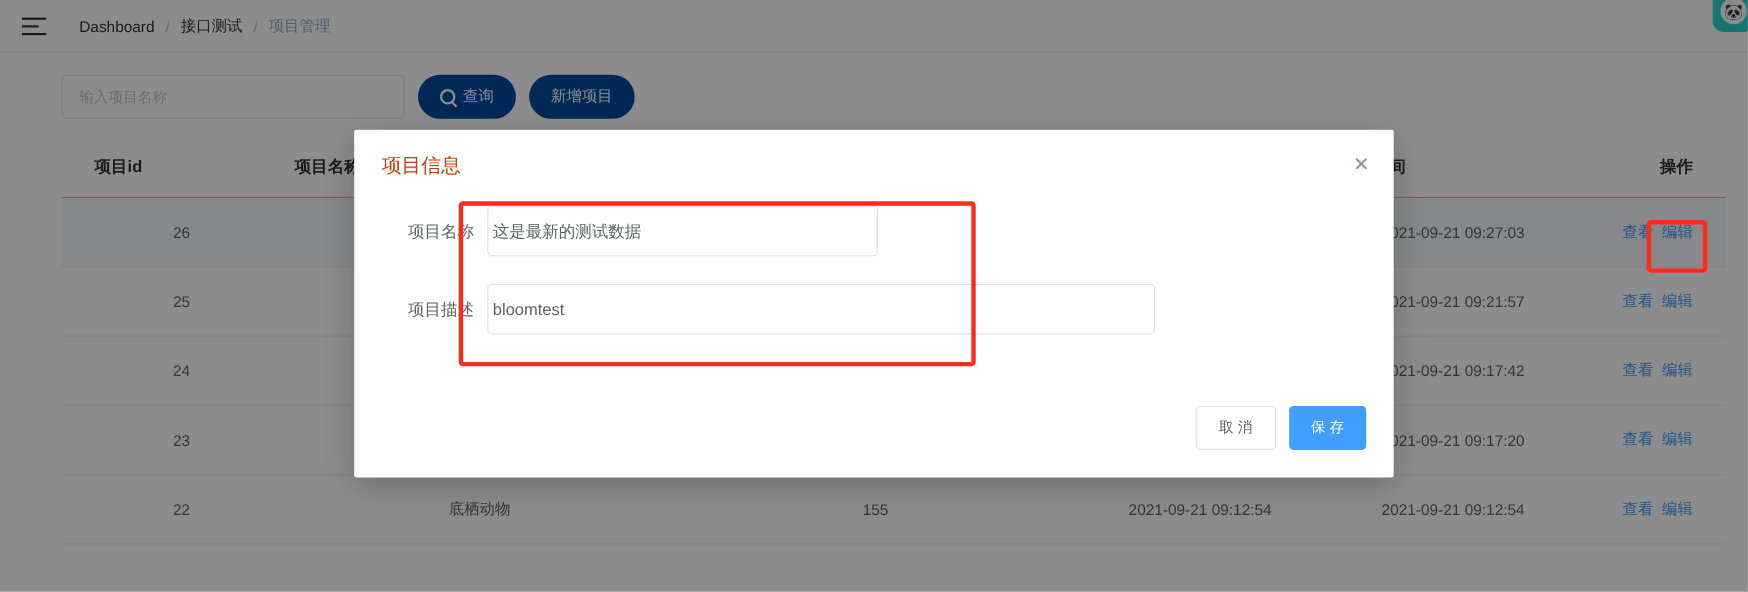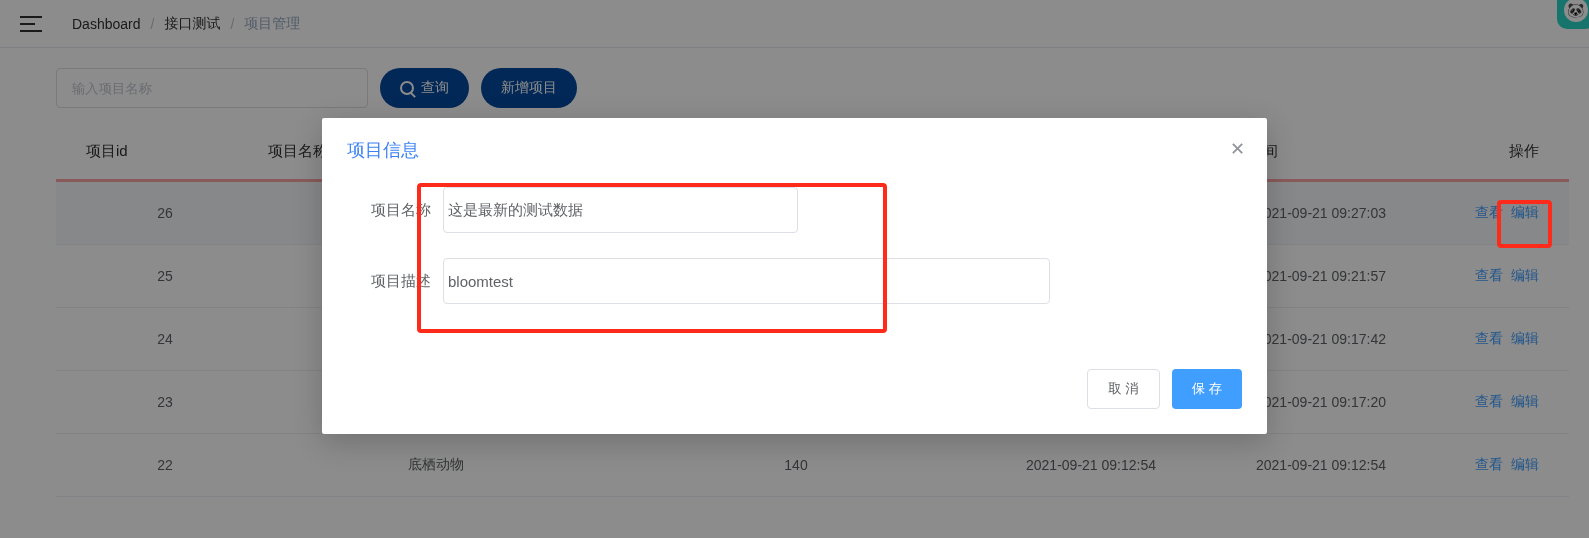--- a/index.html
+++ b/index.html
@@ -39,22 +39,22 @@
   .filter input::placeholder { color: #c0c4cc; }
   .btn { height: 40px; padding: 0 20px; border: none; border-radius: 4px; cursor: pointer; font-size: 14px; display:flex; align-items:center; gap:7px; }
   .btn-primary-dark { background: #054a9e; color: #fff; }
   .btn-primary-dark.pill, .btn-primary.pill { border-radius: 20px; }
   .search-glyph { width:14px; height:14px; display:inline-block; border:2px solid #fff; border-radius:50%; position:relative; }
   .search-glyph::after { content:""; position:absolute; width:6px; height:2px; background:#fff; bottom:-3px; right:-4px; transform:rotate(45deg); }
 
   
   table { width: 100%; border-collapse: collapse; }
   thead th {
-    background: #fff; font-weight: 400; color: #303133;
-    padding: 18px 12px; text-align: left; border-bottom: 3px solid #fca5a5; font-size:15px;
+    background: #fff; font-weight: 700; color: #303133;
+    padding: 18px 12px; text-align: left; border-bottom: 1px solid #fca5a5; font-size:15px;
   }
   tbody td {
     padding: 22px 12px; border-bottom: 1px solid #ebeef5; color:#606266; font-size:14px;text-align:center;
   }
   tbody tr:first-child td { background: #f5f7fa; }
   .col-id   { padding-left: 30px; width: 200px;}
   .col-name { width: 360px; }
   .col-desc { width: 360px; }
   .col-t1, .col-t2 { width: 230px; }
   .col-op   { text-align: right; padding-right: 30px; }
@@ -67,21 +67,21 @@
     display: flex; justify-content: center; align-items: flex-start;
     padding-top: 118px;
   }
   .modal {
     width: 945px; background: #fff; border-radius: 2px;
     box-shadow: 0 8px 30px rgba(0,0,0,.2);
     padding: 20px 25px 25px;
     position: relative;
     display: flex; flex-direction: column; gap: 25px;
   }
-  .modal h3 { font-size: 18px; color: #3b82f6; font-weight: 500; }
+  .modal h3 { font-size: 18px; color: #c2410c; font-weight: 500; }
   .modal .close { position:absolute; top:20px; right:22px; color:#909399; font-size:18px; cursor:pointer; }
   .form-row { display:flex; align-items:center; }
   .form-row label { width: 96px; text-align:right; padding-right:12px; color:#606266; font-size:15px;}
   .form-row input {
     height: 46px; border:1px solid #dcdfe6; border-radius:4px; padding:0 4px; font-size:15px; color:#606266;
   }
   .input-name { width: 355px; }
   .input-desc { width: 607px; }
   .modal-footer { display:flex; justify-content:flex-end; gap:12px; margin-top: 40px;}
   .btn-default { height:40px; padding:0 20px; background:#fff; border:1px solid #dcdfe6; border-radius:4px; color:#606266; cursor:pointer;}
@@ -161,21 +161,21 @@
           <td class="col-id">23</td>
           <td class="col-name"></td>
           <td class="col-desc"></td>
           <td class="col-t1">:20</td>
           <td class="col-t2">2021-09-21 09:17:20</td>
           <td class="col-op"><span class="link">查看</span><span class="link">编辑</span></td>
         </tr>
         <tr>
           <td class="col-id">22</td>
           <td class="col-name">底栖动物</td>
-          <td class="col-desc">140</td>
+          <td class="col-desc">155</td>
           <td class="col-t1">2021-09-21 09:12:54</td>
           <td class="col-t2">2021-09-21 09:12:54</td>
           <td class="col-op"><span class="link">查看</span><span class="link">编辑</span></td>
         </tr>
       </tbody>
   </table>
 </div>
 
 <div class="overlay">
   <div class="modal">

